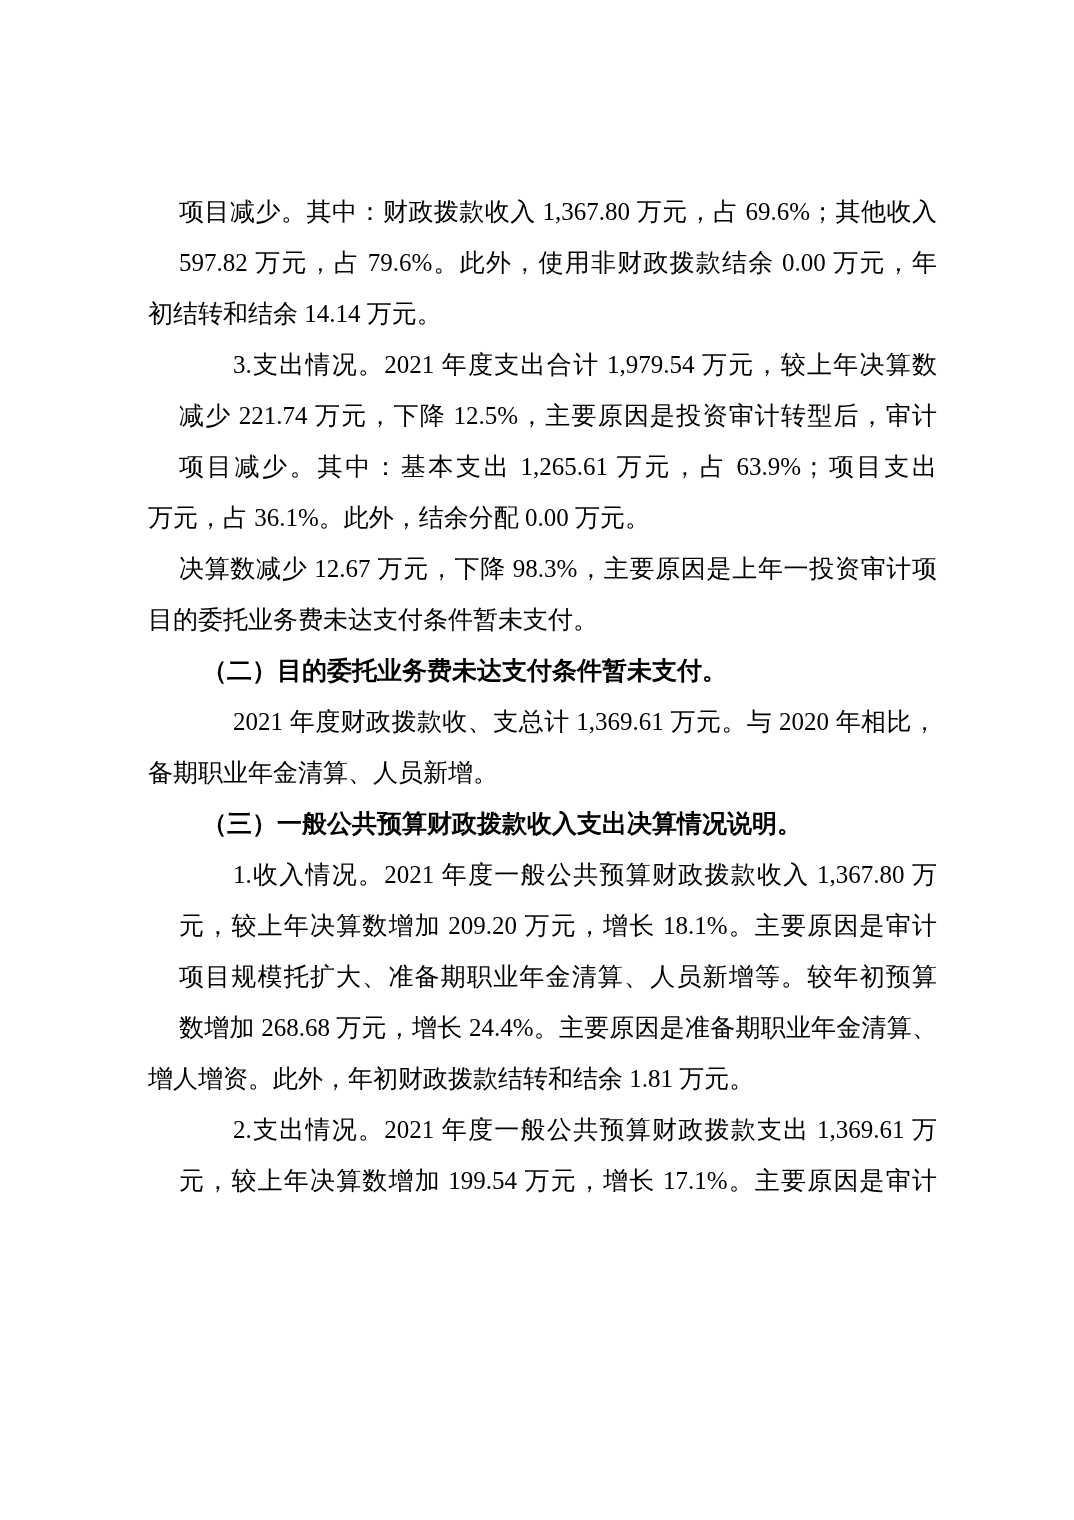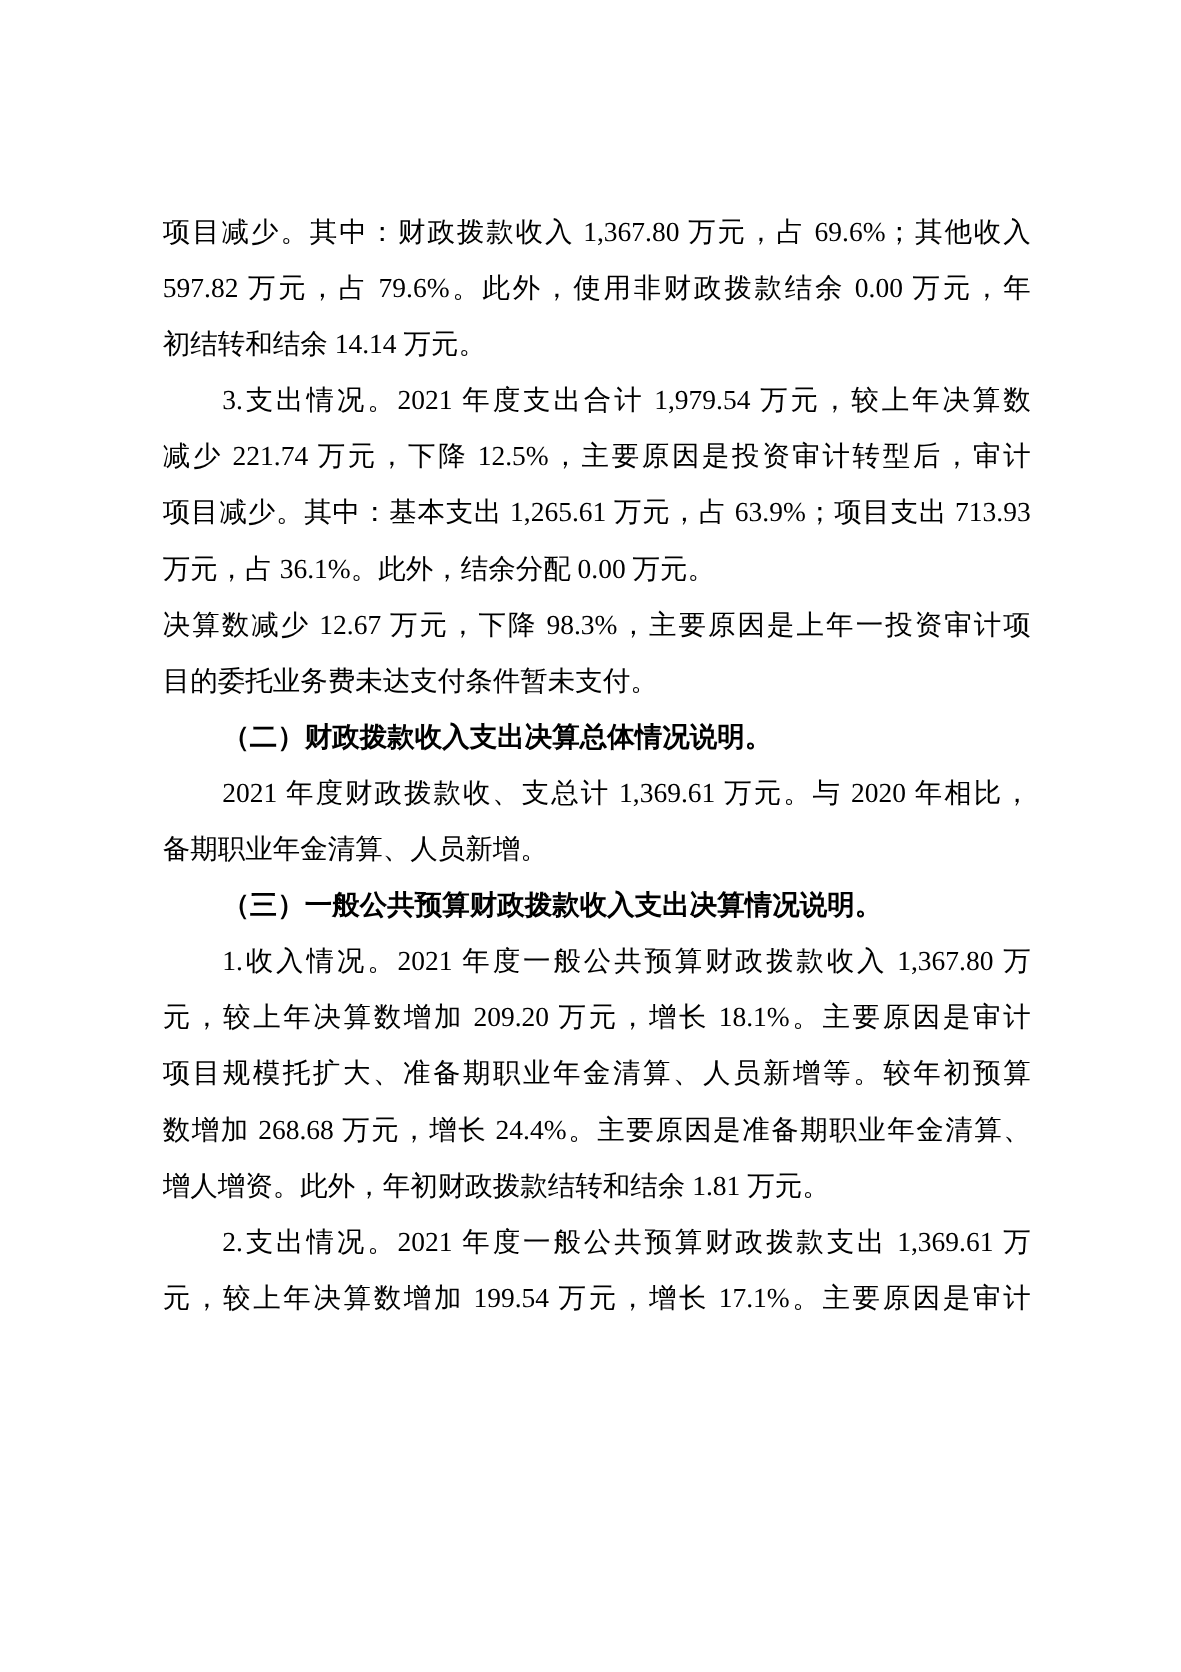--- a/index.html
+++ b/index.html
@@ -28,20 +28,21 @@
     line-height: 51px;
     height: 51px;
     overflow: hidden;
     text-align: justify;
     text-justify: inter-character;
     white-space: normal;
   }
   
   .line.fill {
     text-align-last: justify;
+    margin-left: 31px;
   }
   
   .line.end {
     text-align-last: left;
   }
   .line.indent {
     text-indent: 54px;
   }
   .line.bold {
     font-weight: bold;
@@ -64,21 +65,21 @@
     <div class="line fill">项目减少。其中：基本支出 1,265.61 万元，占 63.9%；项目支出 713.93</div>
     <div class="line end">万元，占 36.1%。此外，结余分配 0.00 万元。</div>
   </section>
 
   <section>
     <div class="line fill">决算数减少 12.67 万元，下降 98.3%，主要原因是上年一投资审计项</div>
     <div class="line end">目的委托业务费未达支付条件暂未支付。</div>
   </section>
 
   <section>
-    <div class="line end indent bold">（二）财政拨款收入支出决算总体情况说明。</div>
+    <div class="line end indent bold">（二）目的委托业务费未达支付条件暂未支付。</div>
   </section>
 
   <section>
     <div class="line fill indent">2021 年度财政拨款收、支总计 1,369.61 万元。与 2020 年相比，</div>
     <div class="line end">备期职业年金清算、人员新增。</div>
   </section>
 
   <section>
     <div class="line end indent bold">（三）一般公共预算财政拨款收入支出决算情况说明。</div>
   </section>

